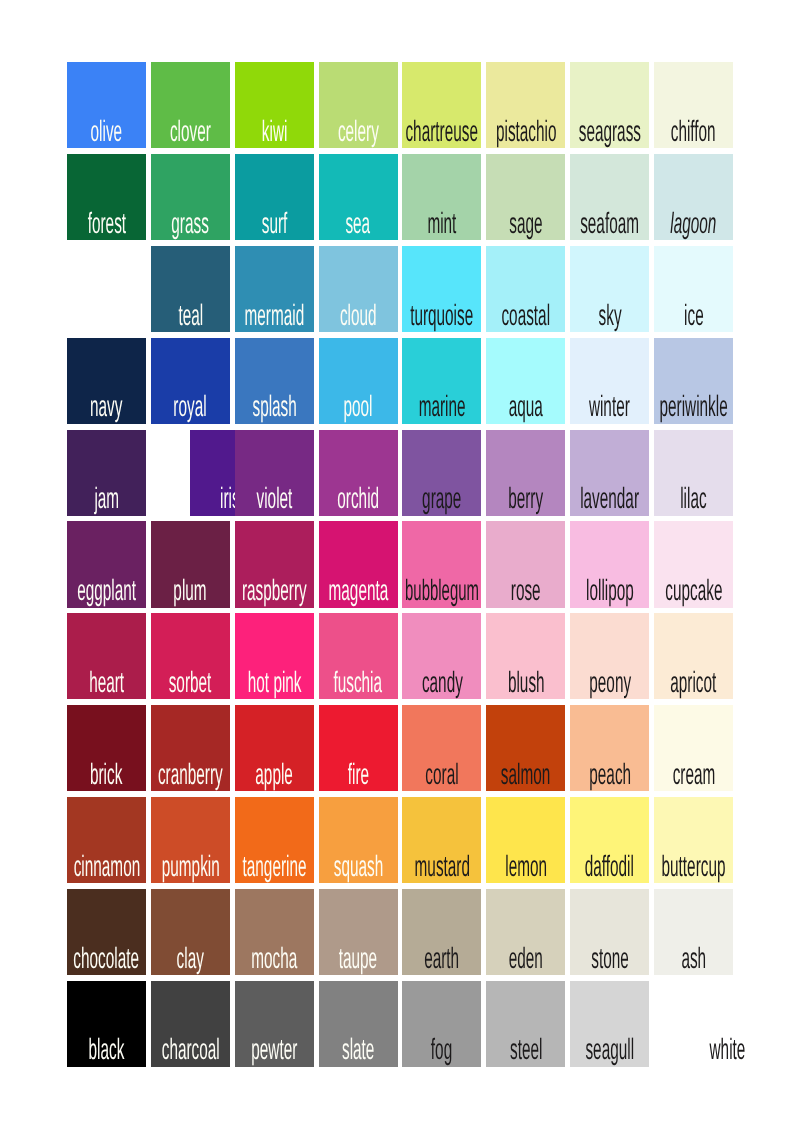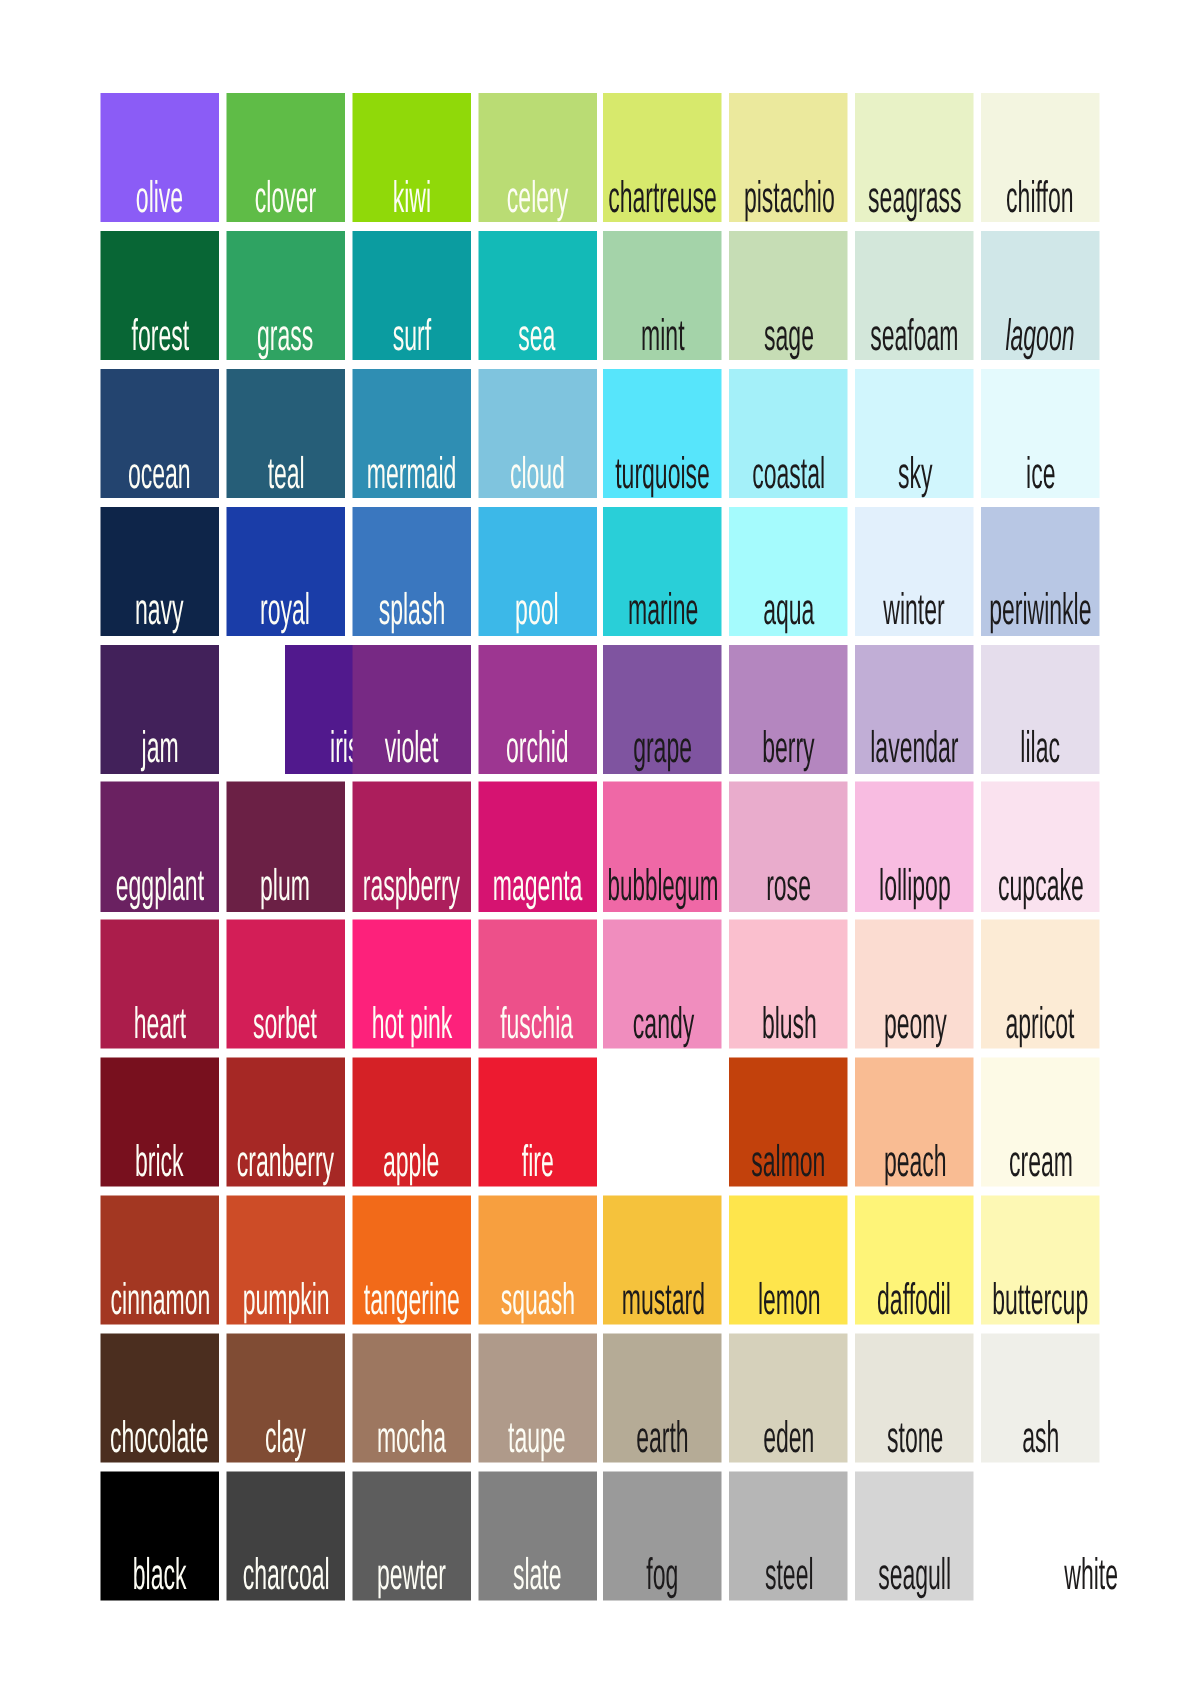--- a/index.html
+++ b/index.html
@@ -18,21 +18,21 @@
     font-size:29.5px;line-height:1;
   }
   .label>span{display:inline-block;transform-origin:50% 100%;}
   .label.light{color:#fdfdf5;}
   .label.dark{color:#1c1a1b;}
 </style>
 </head>
 <body>
 
 <div id="chart">
-<div class="swatch" style="left: 67px; top: 62.2px; width: 79px; height: 86.2px; background: #8b5cf6;">
+<div class="swatch" style="left: 67px; top: 62.2px; width: 79px; height: 86.2px; background: #3b82f6;">
  <div class="label light" style="bottom: 2px;"><span style="transform: scaleX(0.52);">olive</span></div>
 </div>
 <div class="swatch" style="left: 150.87px; top: 62.2px; width: 79px; height: 86.2px; background: rgb(95, 188, 71);">
  <div class="label light" style="bottom: 2px;"><span style="transform: scaleX(0.52);">clover</span></div>
 </div>
 <div class="swatch" style="left: 234.74px; top: 62.2px; width: 79px; height: 86.2px; background: rgb(144, 217, 9);">
  <div class="label light" style="bottom: 2px;"><span style="transform: scaleX(0.52);">kiwi</span></div>
 </div>
 <div class="swatch" style="left: 318.61px; top: 62.2px; width: 79px; height: 86.2px; background: rgb(186, 220, 116);">
  <div class="label light" style="bottom: 2px;"><span style="transform: scaleX(0.52);">celery</span></div>
@@ -66,23 +66,20 @@
 </div>
 <div class="swatch" style="left: 486.35px; top: 154.05px; width: 79px; height: 86.2px; background: rgb(198, 221, 181);">
  <div class="label dark" style="bottom: 2px;"><span style="transform: scaleX(0.52);">sage</span></div>
 </div>
 <div class="swatch" style="left: 570.22px; top: 154.05px; width: 79px; height: 86.2px; background: rgb(211, 231, 218);">
  <div class="label dark" style="bottom: 2px;"><span style="transform: scaleX(0.52);">seafoam</span></div>
 </div>
 <div class="swatch" style="left: 654.09px; top: 154.05px; width: 79px; height: 86.2px; background: rgb(208, 231, 232); font-style: italic;">
  <div class="label dark" style="bottom: 2px;"><span style="transform: scaleX(0.52);">lagoon</span></div>
 </div>
-<div class="swatch" style="left: 67px; top: 245.9px; width: 79px; height: 86.2px; background: rgb(35, 68, 111);">
- <div class="label light" style="bottom: 2px;"><span style="transform: scaleX(0.52);">ocean</span></div>
-</div>
 <div class="swatch" style="left: 150.87px; top: 245.9px; width: 79px; height: 86.2px; background: rgb(38, 94, 120);">
  <div class="label light" style="bottom: 2px;"><span style="transform: scaleX(0.52);">teal</span></div>
 </div>
 <div class="swatch" style="left: 234.74px; top: 245.9px; width: 79px; height: 86.2px; background: rgb(47, 142, 179);">
  <div class="label light" style="bottom: 2px;"><span style="transform: scaleX(0.52);">mermaid</span></div>
 </div>
 <div class="swatch" style="left: 318.61px; top: 245.9px; width: 79px; height: 86.2px; background: rgb(127, 196, 222);">
  <div class="label light" style="bottom: 2px;"><span style="transform: scaleX(0.52);">cloud</span></div>
 </div>
 <div class="swatch" style="left: 402.48px; top: 245.9px; width: 79px; height: 86.2px; background: rgb(87, 229, 251);">
@@ -198,20 +195,23 @@
 </div>
 <div class="swatch" style="left: 150.87px; top: 705.15px; width: 79px; height: 86.2px; background: rgb(166, 40, 37);">
  <div class="label light" style="bottom: 2px;"><span style="transform: scaleX(0.52);">cranberry</span></div>
 </div>
 <div class="swatch" style="left: 234.74px; top: 705.15px; width: 79px; height: 86.2px; background: rgb(213, 33, 38);">
  <div class="label light" style="bottom: 2px;"><span style="transform: scaleX(0.52);">apple</span></div>
 </div>
 <div class="swatch" style="left: 318.61px; top: 705.15px; width: 79px; height: 86.2px; background: rgb(237, 26, 48);">
  <div class="label light" style="bottom: 2px;"><span style="transform: scaleX(0.52);">fire</span></div>
 </div>
+<div class="swatch" style="left: 402.48px; top: 705.15px; width: 79px; height: 86.2px; background: rgb(241, 119, 92);">
+ <div class="label dark" style="bottom: 2px;"><span style="transform: scaleX(0.52);">coral</span></div>
+</div>
 <div class="swatch" style="left: 486.35px; top: 705.15px; width: 79px; height: 86.2px; background: #c2410c;">
  <div class="label dark" style="bottom: 2px;"><span style="transform: scaleX(0.52);">salmon</span></div>
 </div>
 <div class="swatch" style="left: 570.22px; top: 705.15px; width: 79px; height: 86.2px; background: rgb(249, 188, 147);">
  <div class="label dark" style="bottom: 2px;"><span style="transform: scaleX(0.52);">peach</span></div>
 </div>
 <div class="swatch" style="left: 654.09px; top: 705.15px; width: 79px; height: 86.2px; background: rgb(253, 250, 230);">
  <div class="label dark" style="bottom: 2px;"><span style="transform: scaleX(0.52);">cream</span></div>
 </div>
 <div class="swatch" style="left: 67px; top: 797px; width: 79px; height: 86.2px; background: rgb(163, 55, 34);">

